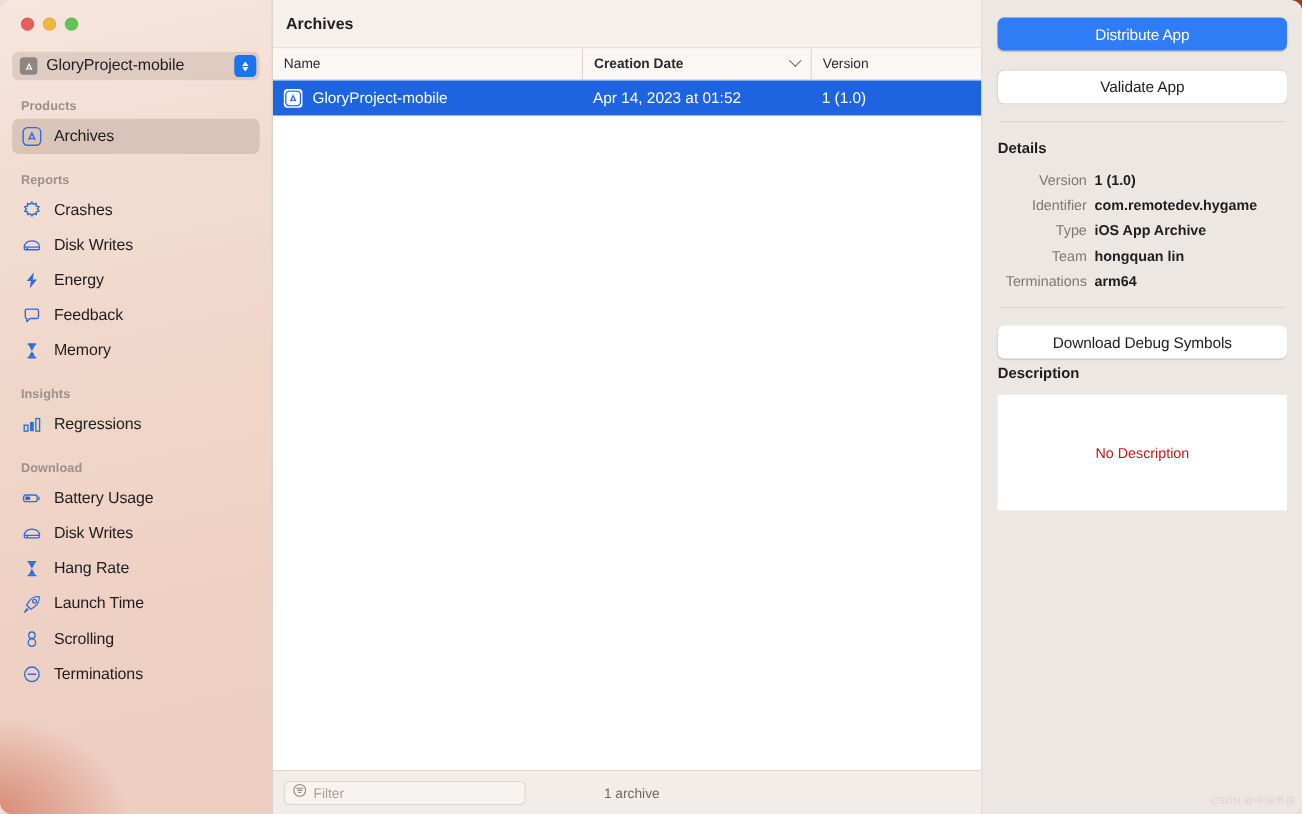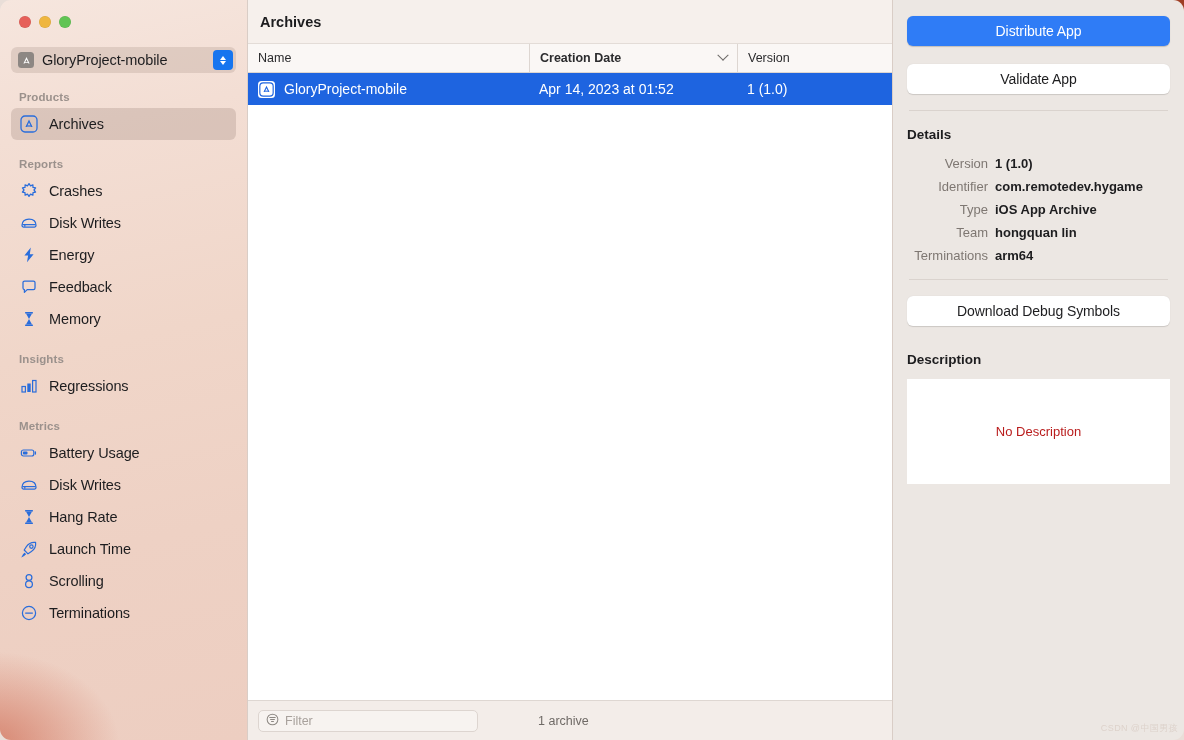--- a/index.html
+++ b/index.html
@@ -124,21 +124,21 @@
   .td.date    { width:208px; flex:0 0 208px; }
   .td.version { flex:1 1 auto; }
   .arch-ico-sm {
     width:17px; height:17px; border-radius:3.5px; background:#fff;
     display:flex; align-items:center; justify-content:center; flex:0 0 17px;
   }
 
   #center-footer {
     height:40px; flex:0 0 40px; background:#f3ede9;
     border-top:1px solid #ded7d2;
-    display:flex; align-items:center; padding:0 10px; gap:0;
+    display:flex; align-items:center; padding:0 10px; gap:11px;
   }
   #filter-field {
     width:220px; height:22px; border-radius:5px;
     background:#f7f3f0; border:1px solid #ddd5d0;
     display:flex; align-items:center; gap:6px; padding:0 7px;
   }
   #filter-placeholder { font-size:12.5px; color:#a8a19c; }
   #archive-count { font-size:12.5px; color:#6f6a66; margin-left:60px; }
 
   
@@ -156,21 +156,21 @@
   .hr { height:1px; background:#dad3ce; margin:16px 2px; }
   .sec-head { font-size:13.5px; font-weight:bold; color:#1d1d1f; }
 
   #detail-list { margin-top:14px; display:flex; flex-direction:column; gap:8px; }
   .detail-row { display:flex; font-size:13px; align-items:baseline; }
   .detail-key { width:88px; flex:0 0 88px; text-align:right; color:#7e7772; padding-right:7px; }
   .detail-val { color:#1d1d1f; font-weight:bold; }
 
   #download-btn { background:#fff; color:#1d1d1f; margin-top:0; box-shadow:0 .5px 1px rgba(0,0,0,.14); }
 
-  #desc-head { margin-top:26px; }
+  #desc-head { margin-top:6px; }
   #desc-box {
     margin-top:12px; height:105px; background:#fff;
     display:flex; align-items:center; justify-content:center;
   }
   #desc-empty { font-size:13px; color:#b91c1c; }
 
   #watermark {
     position:absolute; right:6px; bottom:5px;
     font-size:9px; color:#ddd2cb; letter-spacing:.4px; white-space:nowrap;
   }
@@ -276,21 +276,21 @@
       <span class="nav-ico">
         <svg width="18" height="18" viewBox="0 0 18 18">
           <rect x="2" y="9.5" width="3.4" height="5.5" fill="none" stroke="#2a6ddb" stroke-width="1.2"></rect>
           <rect x="7.3" y="6.5" width="3.4" height="8.5" fill="#2a6ddb"></rect>
           <rect x="12.6" y="3.5" width="3.4" height="11.5" fill="none" stroke="#2a6ddb" stroke-width="1.2"></rect>
         </svg>
       </span>
       <span class="nav-lbl">Regressions</span>
     </div>
 
-    <div class="sec-title">Metrics</div>
+    <div class="sec-title">Download</div>
 
     <div class="nav-row">
       <span class="nav-ico">
         <svg width="18" height="18" viewBox="0 0 18 18">
           <rect x="1.4" y="6" width="12.4" height="6" rx="2" fill="none" stroke="#2a6ddb" stroke-width="1.2"></rect>
           <rect x="2.9" y="7.4" width="4.6" height="3.2" rx="1" fill="#2a6ddb"></rect>
           <path d="M15.4 7.9 L15.4 10.1" stroke="#2a6ddb" stroke-width="1.3" stroke-linecap="round"></path>
         </svg>
       </span>
       <span class="nav-lbl">Battery Usage</span>

